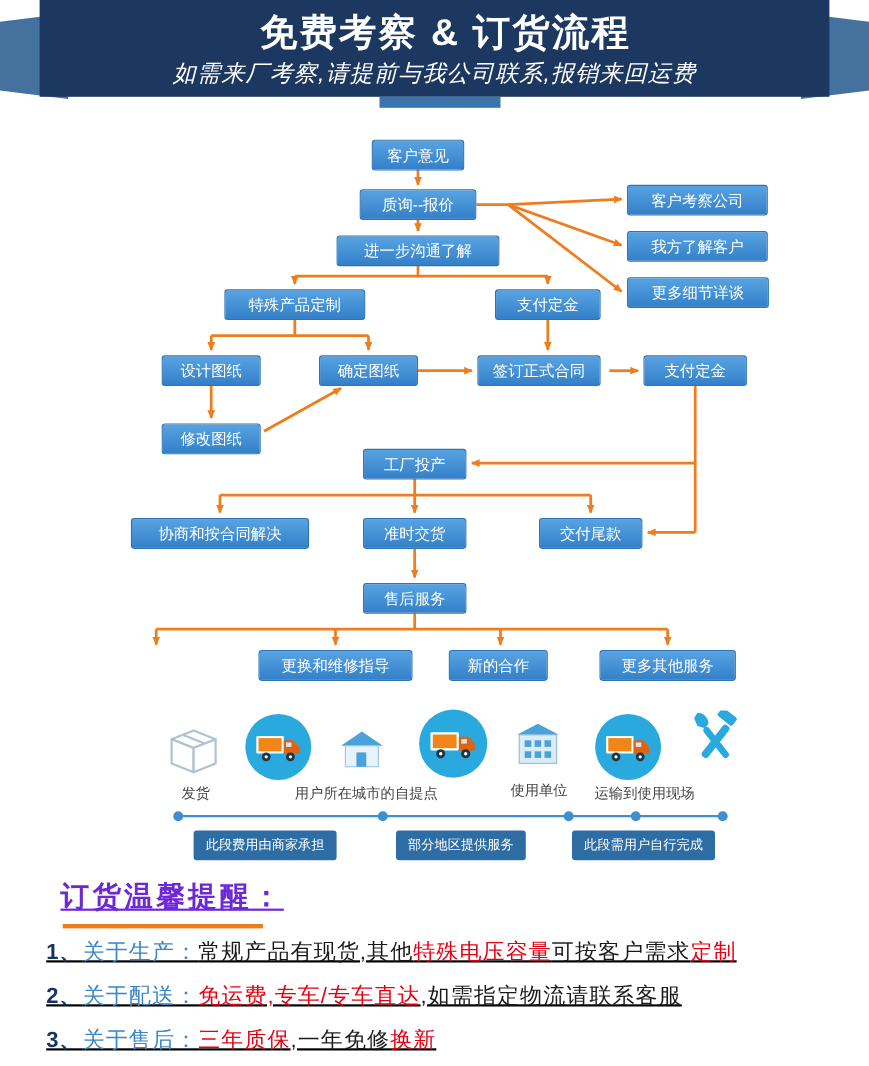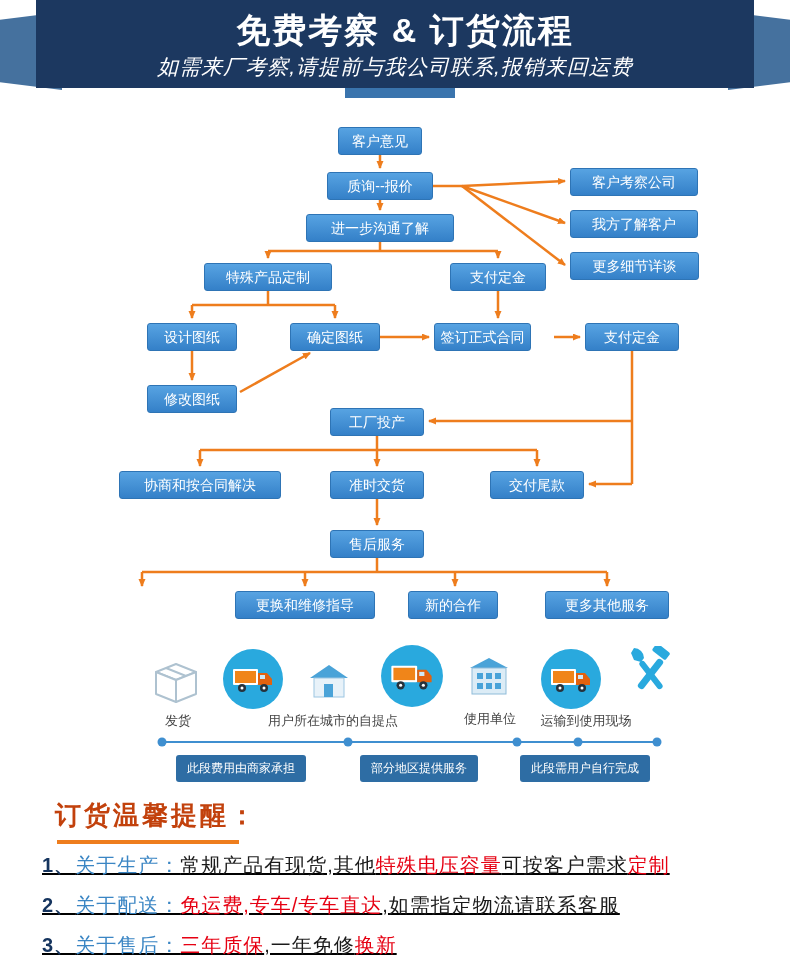--- a/index.html
+++ b/index.html
@@ -20,21 +20,21 @@
   .node { position:absolute; height:28px; line-height:26px; text-align:center; color:#fff; font-size:14px;
           background:linear-gradient(180deg,#57a3e2,#3480c8); border:1px solid #2e74b5; border-radius:3px; z-index:4; }
 
   
   .licon { position:absolute; z-index:4; }
   .llabel { position:absolute; font-size:13px; color:#444; text-align:center; z-index:4; }
   .timeline-svg { position:absolute; left:0; top:0; width:790px; height:969px; pointer-events:none; z-index:3; }
   .tag { position:absolute; top:755px; background:#2e6da4; color:#fff; font-size:12px; padding:5px 11px; border-radius:3px; z-index:4; }
 
   
-  .rem-title { position:absolute; left:55px; top:798px; font-size:26px; font-weight:bold; color:#c2410c; letter-spacing:3px; }
+  .rem-title { position:absolute; left:55px; top:798px; font-size:26px; font-weight:bold; color:#6d28d9; letter-spacing:3px;text-decoration:underline; }
   .rem-underline { position:absolute; left:57px; top:840px; width:182px; height:4px; background:#ee7d1d; }
   .rem-line { position:absolute; left:42px; font-size:20px; letter-spacing:1px; white-space:nowrap;text-decoration:underline; }
   .rem-num { color:#15345e; font-weight:bold; }
   .rem-label { color:#3b86c4; }
   .seg-dark { color:#1a1a1a; }
   .seg-red { color:#e60012; }
 </style>
 </head>
 <body>
 
@@ -96,21 +96,21 @@
   <div class="node" style="left:338px;top:127px;width:84px">客户意见</div>
   <div class="node" style="left:327px;top:172px;width:106px">质询--报价</div>
   <div class="node" style="left:306px;top:214px;width:148px">进一步沟通了解</div>
   <div class="node" style="left:570px;top:168px;width:128px">客户考察公司</div>
   <div class="node" style="left:570px;top:210px;width:128px">我方了解客户</div>
   <div class="node" style="left:570px;top:252px;width:129px">更多细节详谈</div>
   <div class="node" style="left:204px;top:263px;width:128px">特殊产品定制</div>
   <div class="node" style="left:450px;top:263px;width:96px">支付定金</div>
   <div class="node" style="left:147px;top:323px;width:90px">设计图纸</div>
   <div class="node" style="left:290px;top:323px;width:90px">确定图纸</div>
-  <div class="node" style="left:434px;top:323px;width:97px">签订正式合同</div>
+  <div class="node" style="left:434px;top:323px;width:112px">签订正式合同</div>
   <div class="node" style="left:585px;top:323px;width:94px">支付定金</div>
   <div class="node" style="left:147px;top:385px;width:90px">修改图纸</div>
   <div class="node" style="left:330px;top:408px;width:94px">工厂投产</div>
   <div class="node" style="left:119px;top:471px;width:162px">协商和按合同解决</div>
   <div class="node" style="left:330px;top:471px;width:94px">准时交货</div>
   <div class="node" style="left:490px;top:471px;width:94px">交付尾款</div>
   <div class="node" style="left:330px;top:530px;width:94px">售后服务</div>
   <div class="node" style="left:235px;top:591px;width:140px">更换和维修指导</div>
   <div class="node" style="left:408px;top:591px;width:90px">新的合作</div>
   <div class="node" style="left:545px;top:591px;width:124px">更多其他服务</div>

